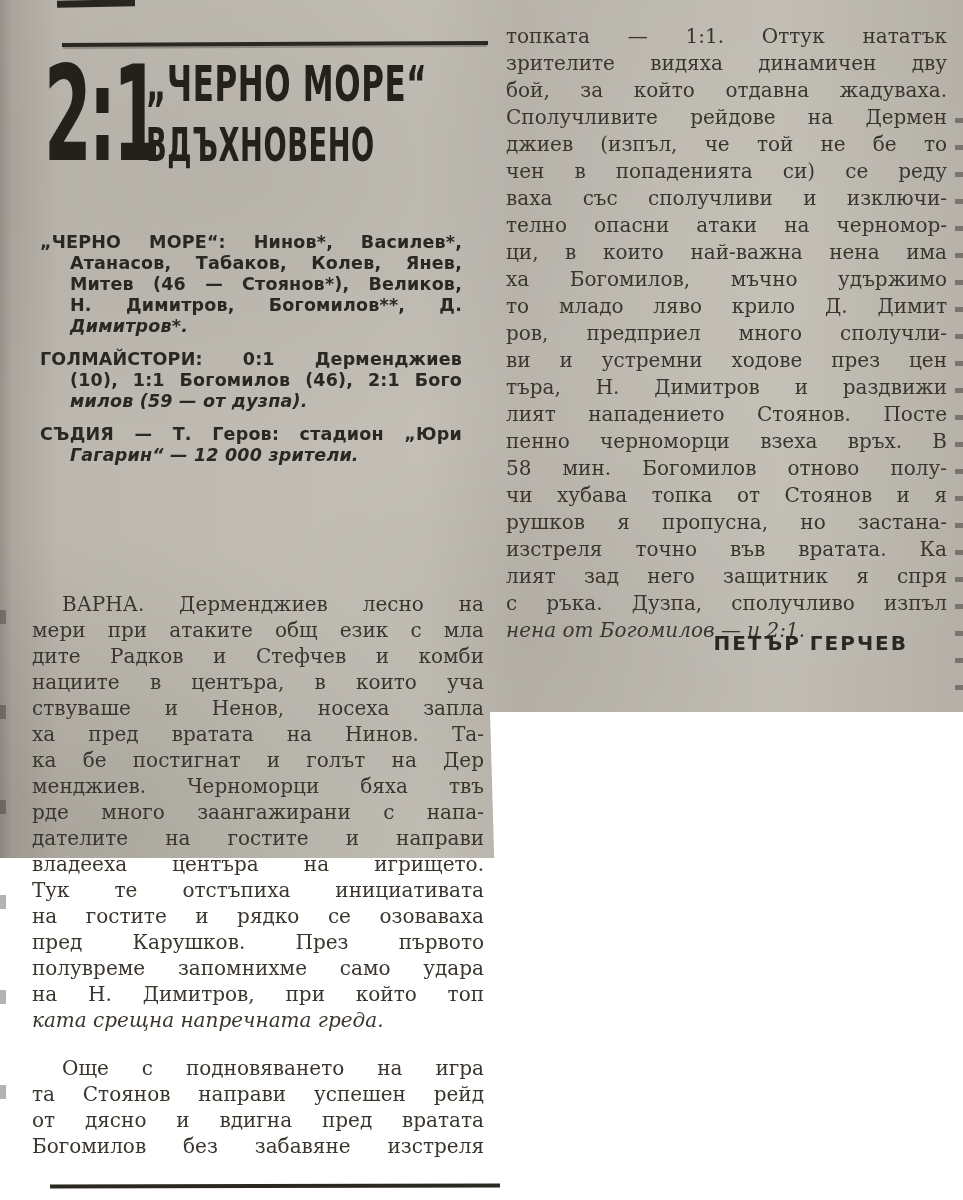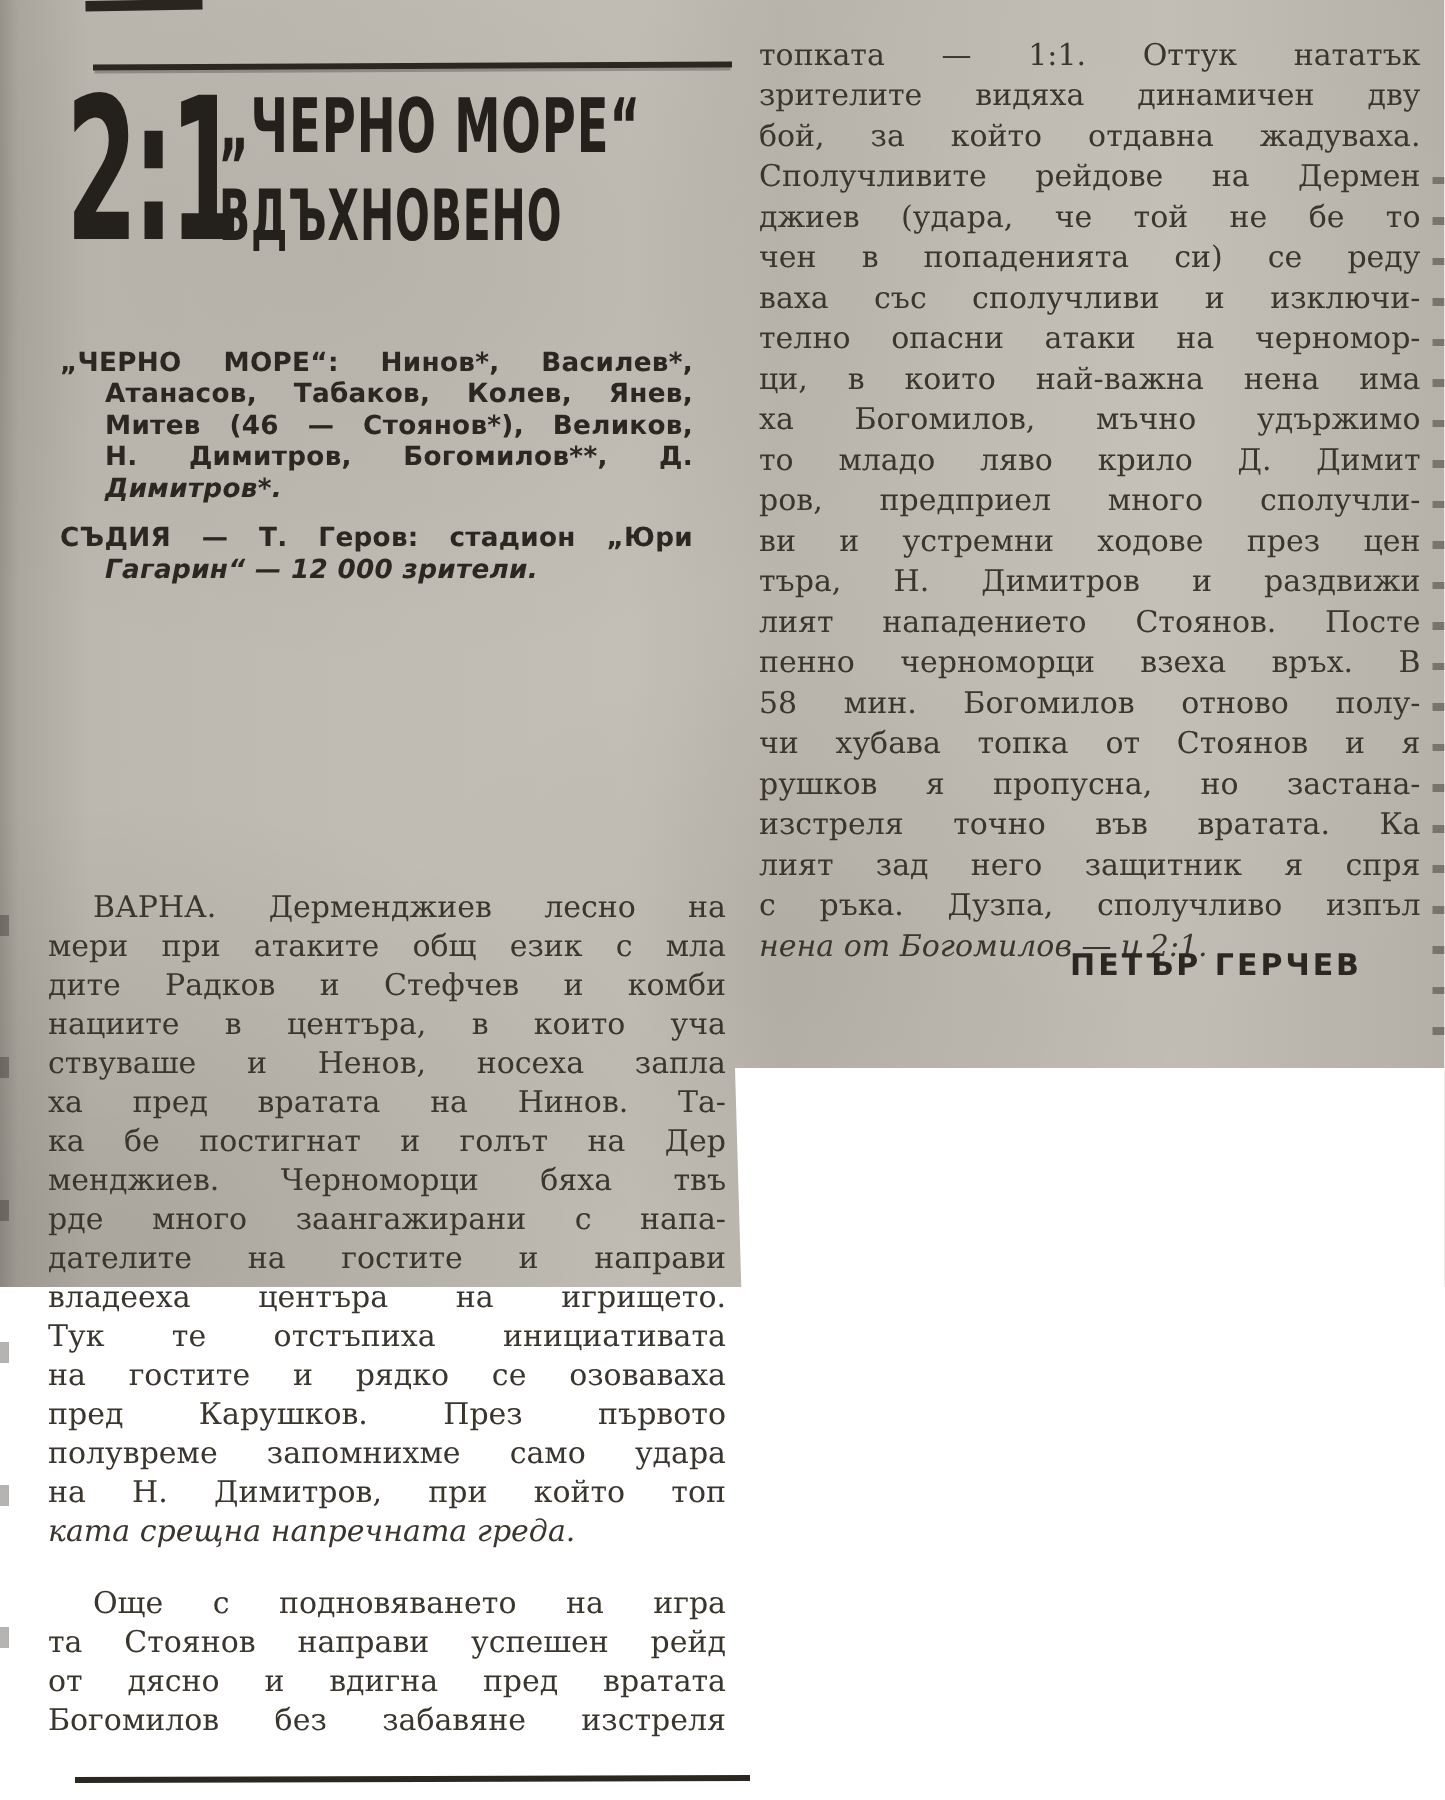--- a/index.html
+++ b/index.html
@@ -67,20 +67,25 @@
 
   <div class="col-info txt">
       <div class="para hang">
         <div class="line hangfirst">„ЧЕРНО МОРЕ“: Нинов*, Василев*,</div>
         <div class="line">Атанасов, Табаков, Колев, Янев,</div>
         <div class="line">Митев (46 — Стоянов*), Великов,</div>
         <div class="line">Н. Димитров, Богомилов**, Д.</div>
         <div class="line lastline">Димитров*.</div>
       </div>
       <div class="para hang">
+        <div class="line hangfirst">ГОЛМАЙСТОРИ: 0:1 Дерменджиев</div>
+        <div class="line">(10), 1:1 Богомилов (46), 2:1 Бого</div>
+        <div class="line lastline">милов (59 — от дузпа).</div>
+      </div>
+      <div class="para hang">
         <div class="line hangfirst">СЪДИЯ — Т. Геров: стадион „Юри</div>
         <div class="line lastline">Гагарин“ — 12 000 зрители.</div>
       </div>
     </div>
 
   <div class="col-left-body txt">
       <div class="para">
         <div class="line indent">ВАРНА. Дерменджиев лесно на</div>
         <div class="line">мери при атаките общ език с мла</div>
         <div class="line">дите Радков и Стефчев и комби</div>
@@ -106,21 +111,21 @@
         <div class="line">Богомилов без забавяне изстреля</div>
       </div>
     </div>
 
   <div class="col-right-body txt">
       <div class="para">
         <div class="line">топката — 1:1. Оттук нататък</div>
         <div class="line">зрителите видяха динамичен дву</div>
         <div class="line">бой, за който отдавна жадуваха.</div>
         <div class="line">Сполучливите рейдове на Дермен</div>
-        <div class="line">джиев (удара, че той не бе то</div>
+        <div class="line">джиев (изпъл, че той не бе то</div>
         <div class="line">чен в попаденията си) се реду</div>
         <div class="line">ваха със сполучливи и изключи-</div>
         <div class="line">телно опасни атаки на черномор-</div>
         <div class="line">ци, в които най-важна нена има</div>
         <div class="line">ха Богомилов, мъчно удържимо</div>
         <div class="line">то младо ляво крило Д. Димит</div>
         <div class="line">ров, предприел много сполучли-</div>
         <div class="line">ви и устремни ходове през цен</div>
         <div class="line">търа, Н. Димитров и раздвижи</div>
         <div class="line">лият нападението Стоянов. Посте</div>

